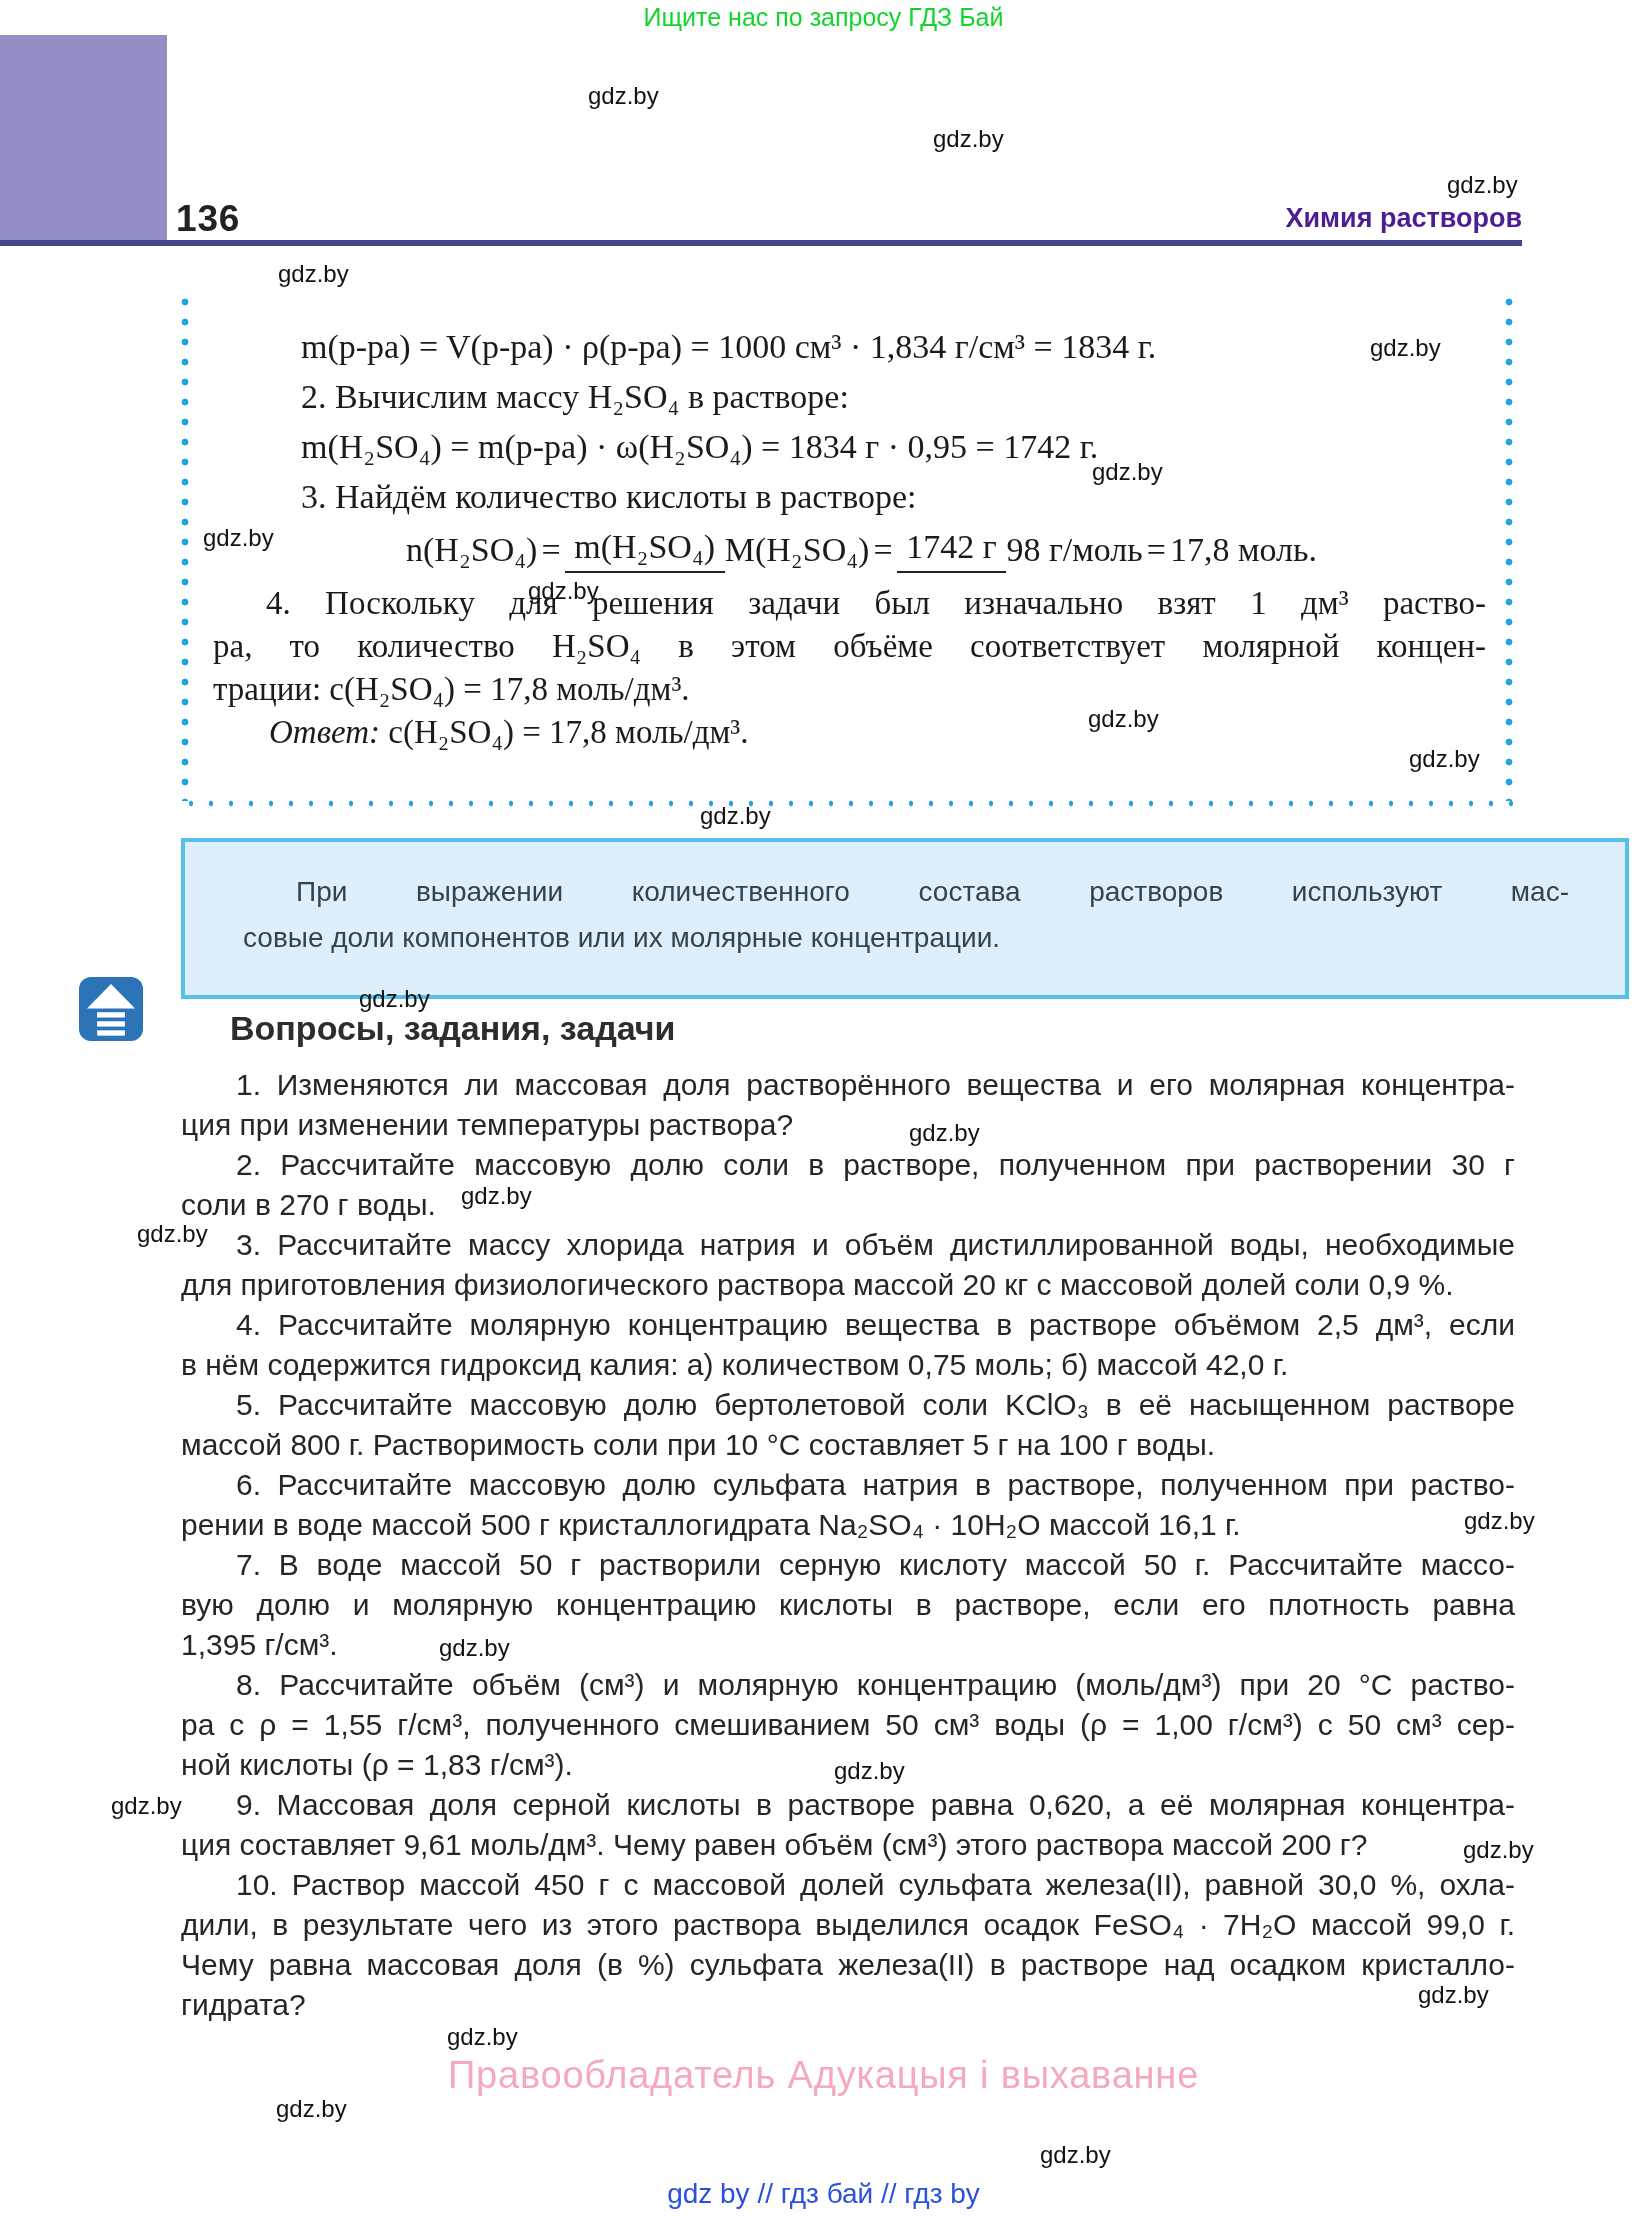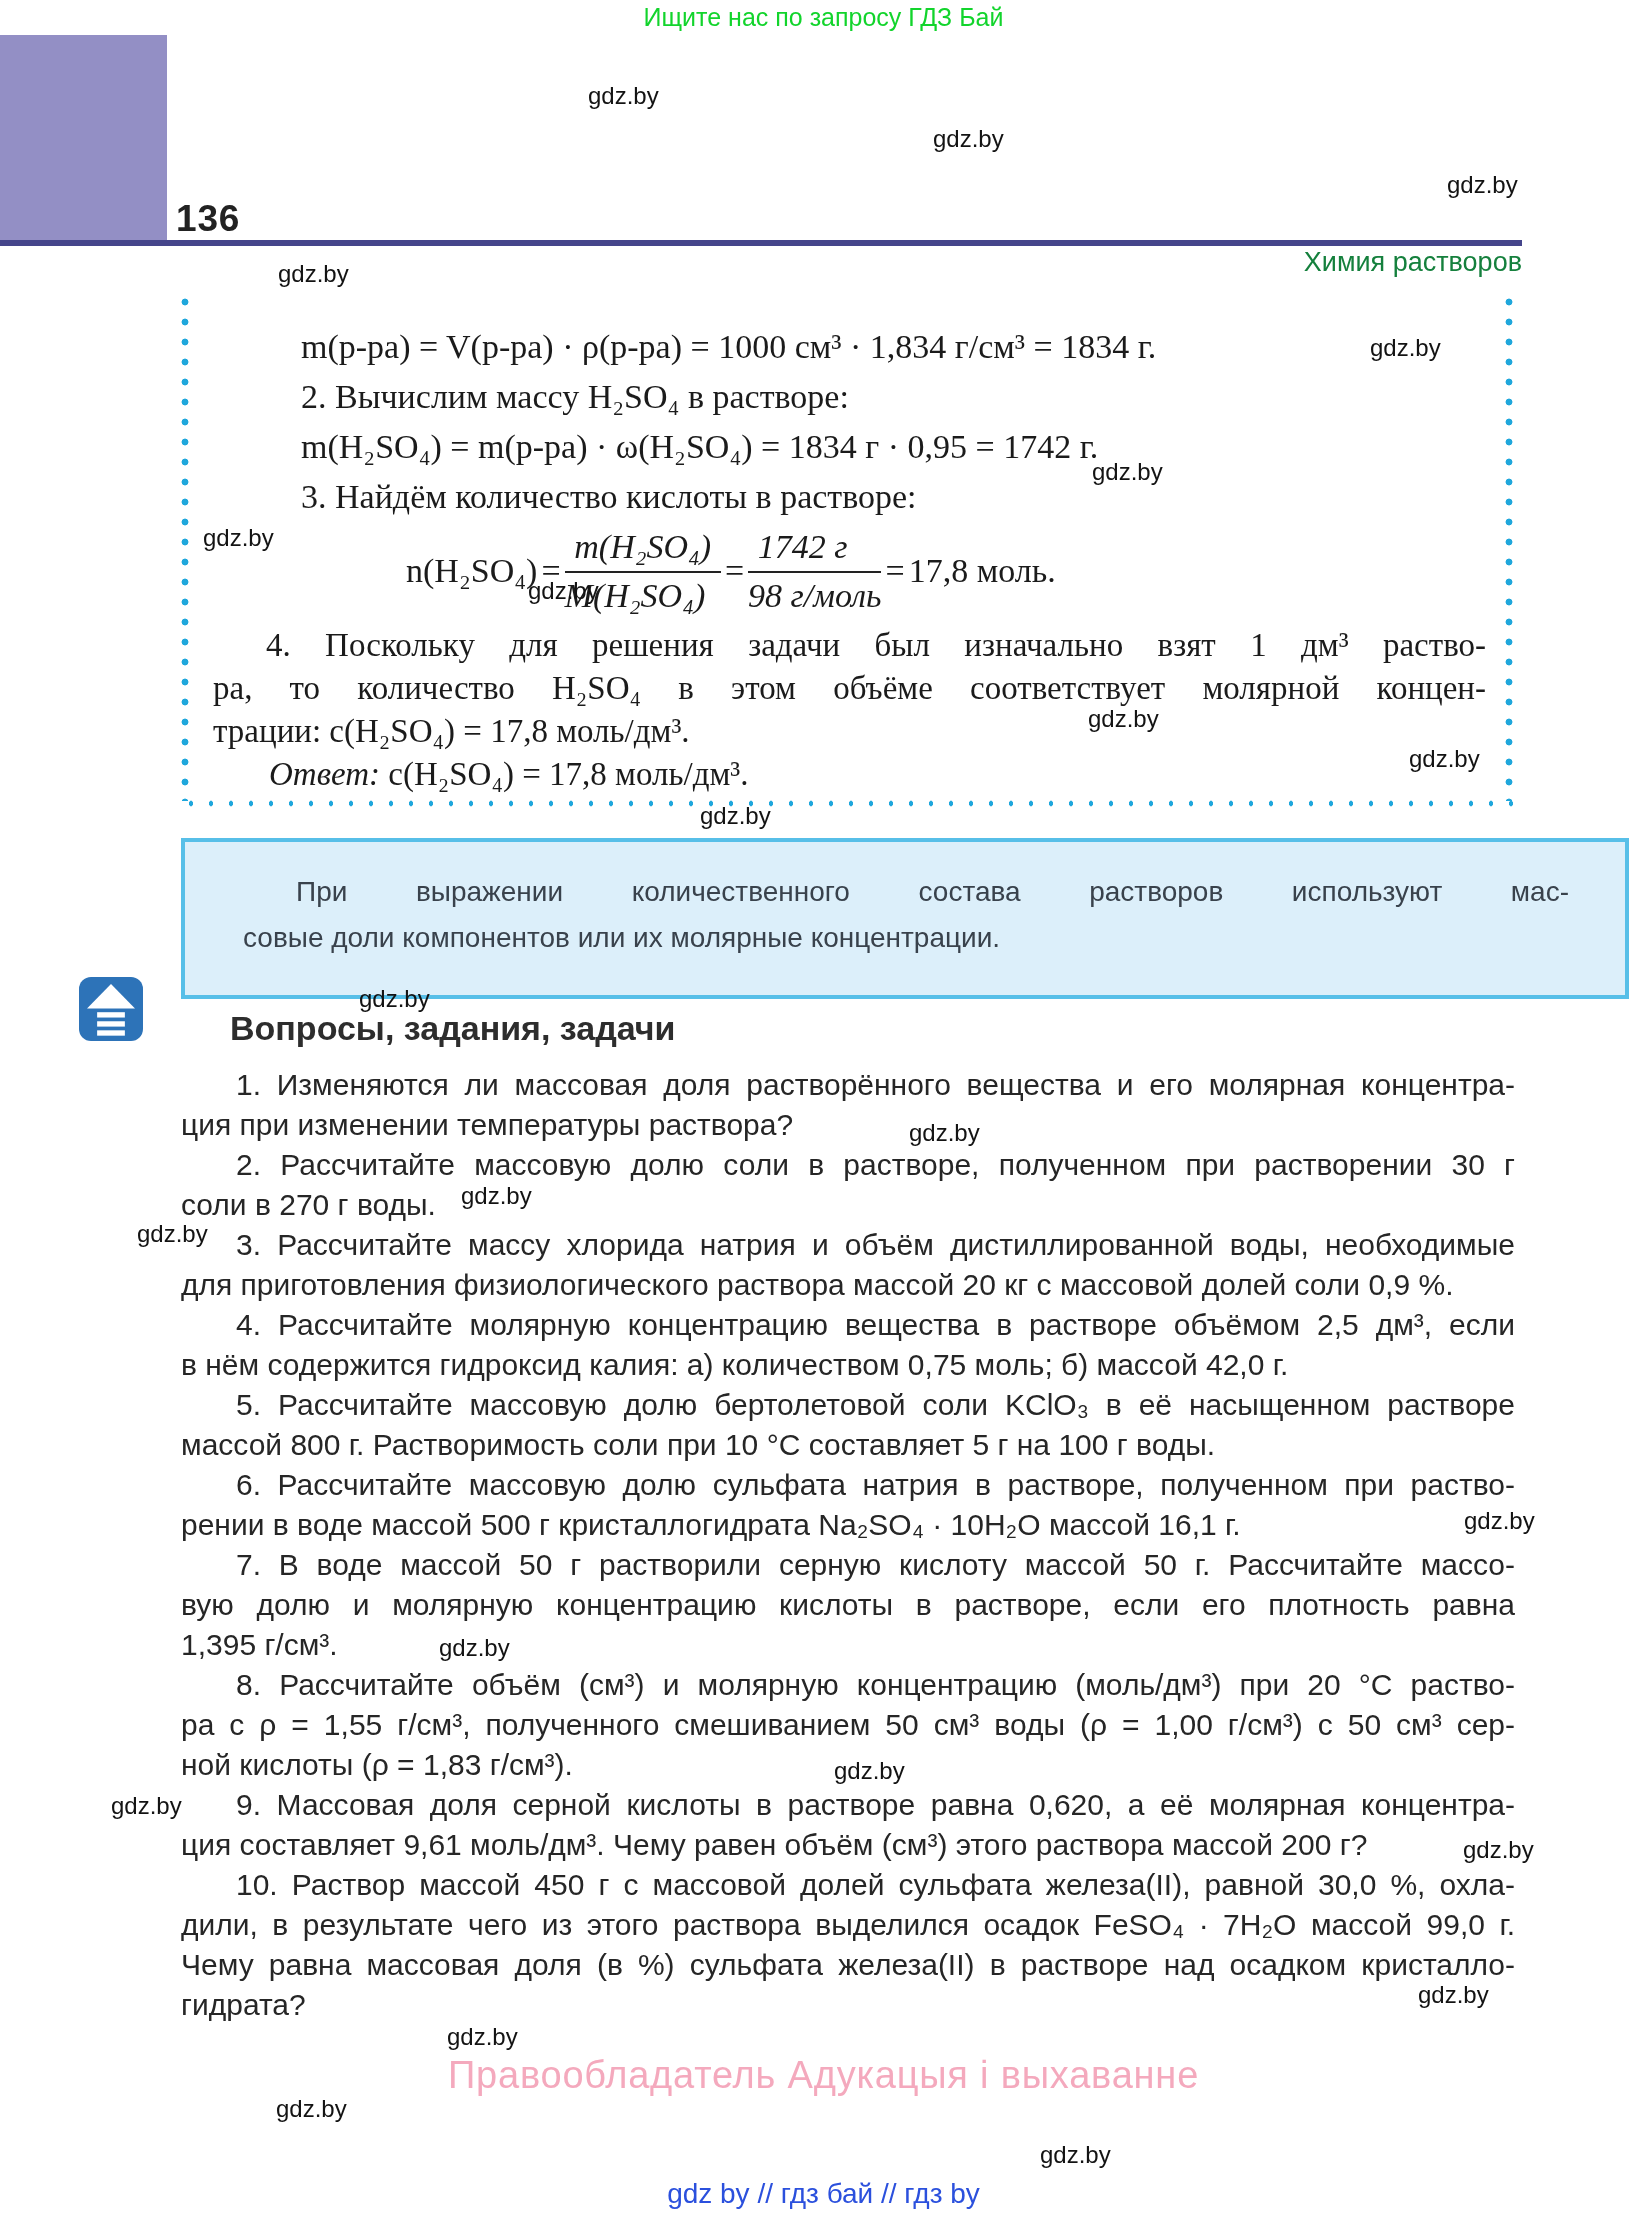--- a/index.html
+++ b/index.html
@@ -9,40 +9,40 @@
   }
   .abs{position:absolute;}
 
   
   .promo{left:0;top:3.2px;width:100%;text-align:center;font-size:25px;color:#12d42c;}
 
   
   .purple-block{left:0;top:35px;width:167px;height:205px;background:#938fc5;}
   .header-rule{left:0;top:240px;width:1522px;height:5.6px;background:#45458b;}
   .page-number{left:176px;top:198px;font-size:37px;font-weight:bold;color:#222;letter-spacing:0.8px;text-align:center;}
-  .chapter-title{top:203px;right:125px;font-size:27px;font-weight:normal;color:#15803d;margin-top:44px;}
+  .chapter-title{top:203px;right:125px;font-size:27px;font-weight:bold;color:#4c1d95;}
 
   
   .wm{position:absolute;font-size:24px;color:#131313;white-space:nowrap;}
 
   
   .solution-box{left:181px;top:290px;width:1334px;height:520px;}
   .dots-v{position:absolute;top:1.6px;width:8px;height:509px;
     background-image:radial-gradient(circle,#1fa7dc 3.2px,rgba(31,167,220,0) 3.7px);
     background-size:8px 20px;background-repeat:repeat-y;}
   .dots-left{left:0;}
   .dots-right{left:1324px;}
   .dots-bottom{position:absolute;left:0;top:508px;width:1335px;height:10.5px;
     background-image:radial-gradient(ellipse 3.2px 4.5px,#1fa7dc 60%,rgba(31,167,220,0) 62%);
     background-size:20px 10.5px;background-repeat:repeat-x;}
   .sol-content{position:absolute;left:32px;top:32px;width:1273px;
     font-family:"Liberation Serif","DejaVu Serif",serif;color:#1b1b1b;}
   .eq-line{margin-left:88px;font-size:34px;line-height:50px;white-space:nowrap;}
   .frac-row{margin:4.8px 0 0 193px;display:flex;align-items:center;gap:4px;font-size:34px;}
-  .frac{display:inline-flex;flex-direction:column;font-style:italic;}
+  .frac{display:inline-flex;flex-direction:row;}
   .frac .num{border-bottom:2.4px solid #222;padding:0 9.7px 4.8px;line-height:39px;}
   .frac .den{padding-top:3.2px;line-height:39px;}
   .solution-para{margin-top:9.7px;font-size:33px;}
   .solution-para .ln{line-height:43px;}
   .solution-para .ln.first{text-indent:53px;}
   .answer-line{margin-left:56px;font-size:33px;line-height:42px;white-space:nowrap;}
   .answer-line .ital{font-style:italic;}
 
   
   .ln{text-align:justify;text-align-last:justify;}

